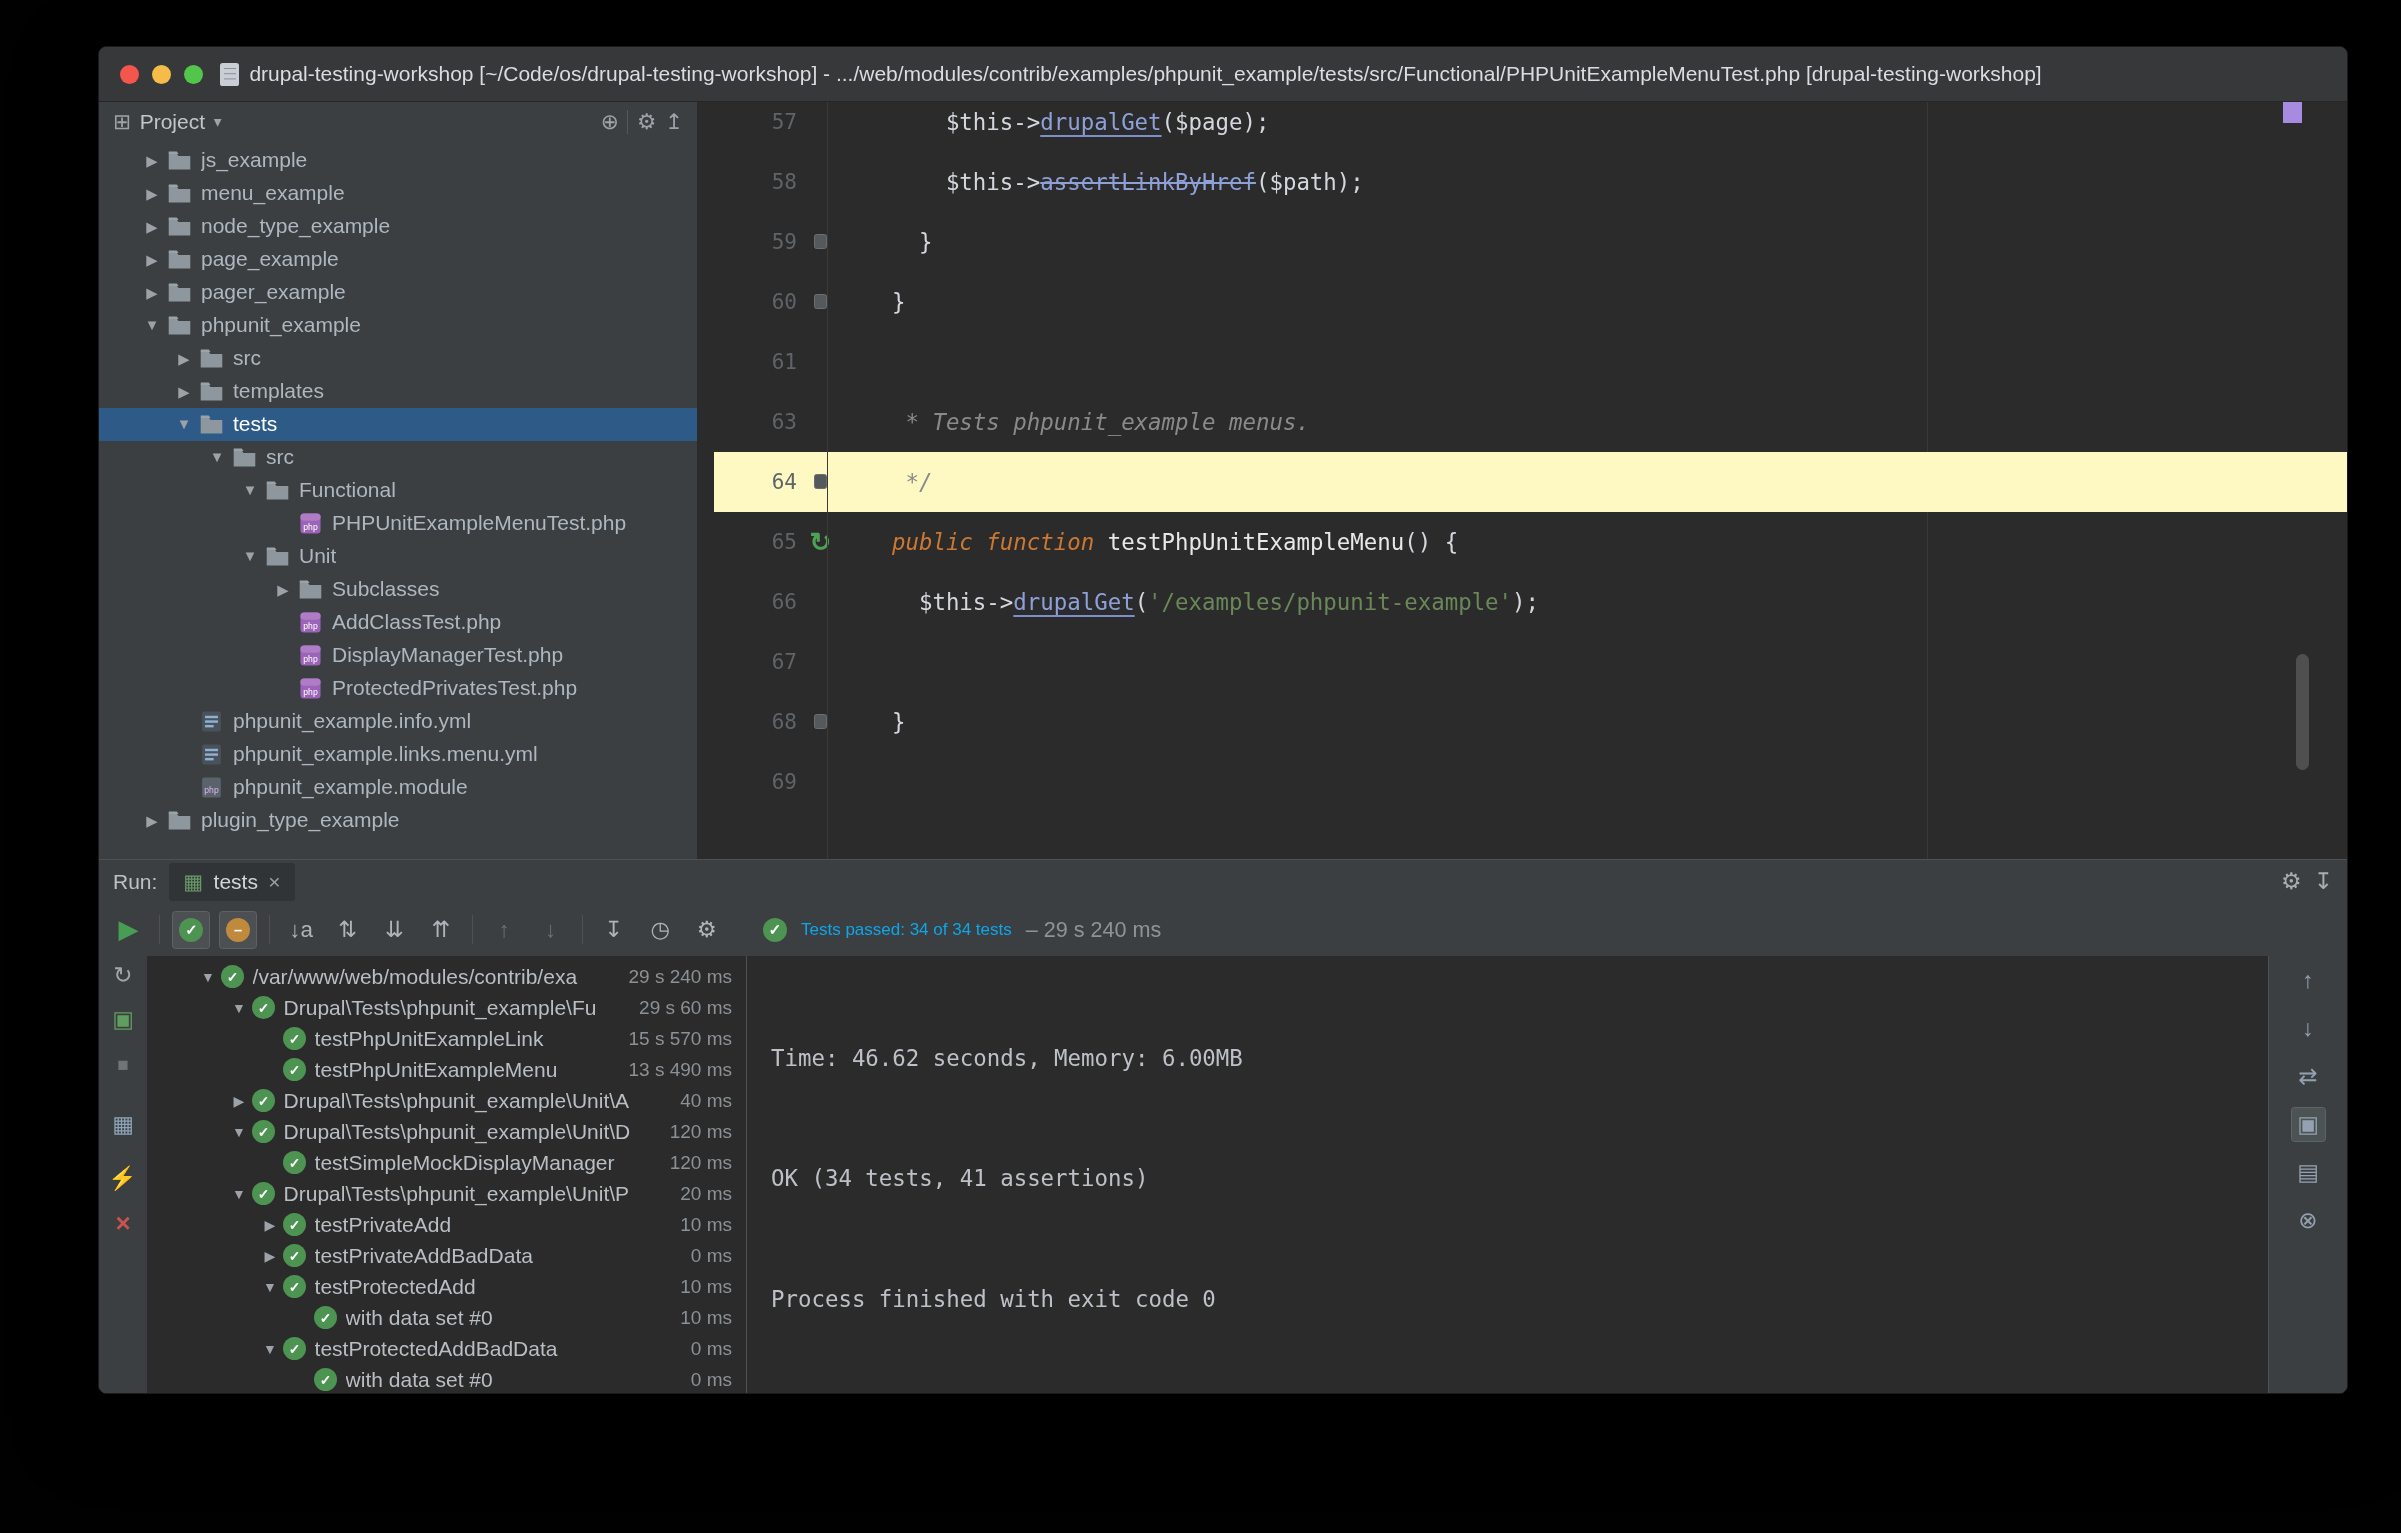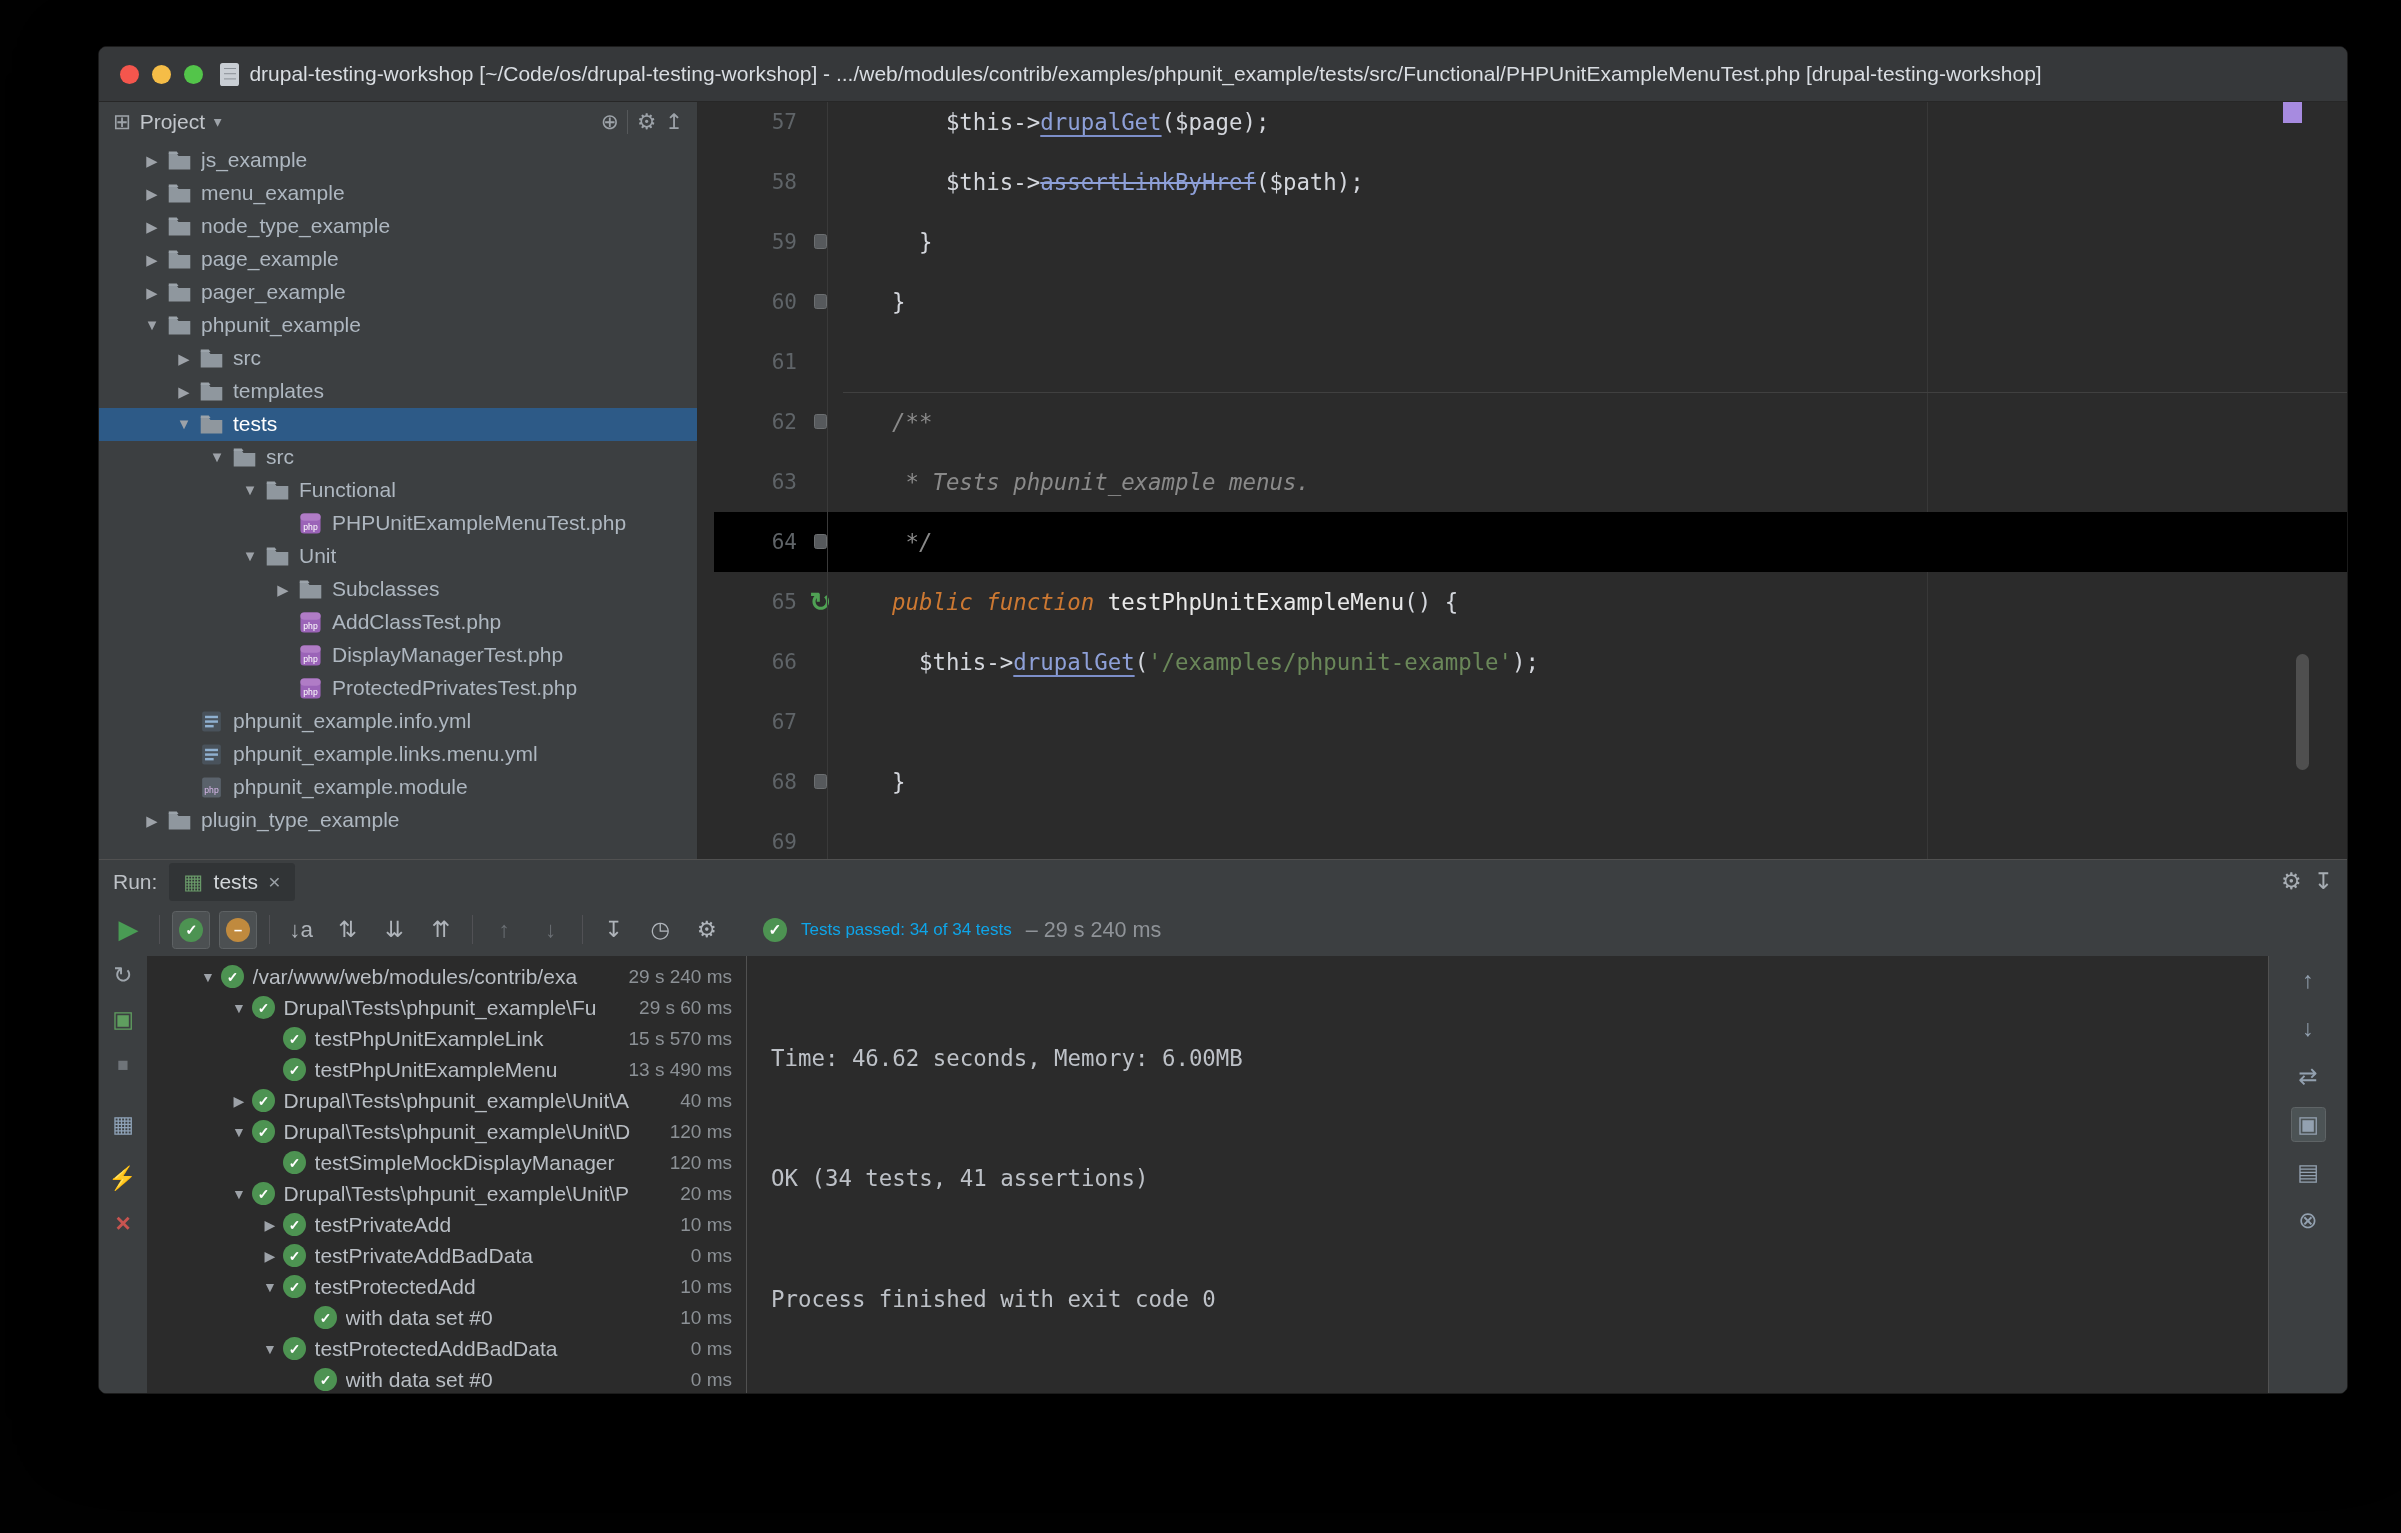--- a/index.html
+++ b/index.html
@@ -31,21 +31,21 @@
   .parrow{width:26px;flex:none;text-align:center;font-size:14.7px;color:#9da2a8}
   .picon{width:29px;flex:none;display:flex;align-items:center;justify-content:center;margin-right:7px}
   .plabel{overflow:hidden}
 
   
   .editor{flex:1;background:#2b2b2b;position:relative;overflow:hidden}
   .gutter-sep{position:absolute;left:129px;top:0;bottom:0;width:0.9px;background:#3a3a3a;z-index:3}
   .margin-guide{position:absolute;left:1229px;top:0;bottom:0;width:0.9px;background:#383838;z-index:1}
   .elines{position:absolute;left:16px;right:0;top:-10.4px;z-index:2}
   .eline{height:60px;display:flex;align-items:center;position:relative}
-  .eline.caret{background:#000000}
+  .eline.caret{background:#fef9c3}
   .eline.sep::before{content:"";position:absolute;left:129px;right:0;top:0;height:0.9px;background:#404040}
   .lnum{width:83px;flex:none;text-align:right;font-family:"DejaVu Sans Mono",monospace;font-size:21px;color:#5f6468}
   .gicon{width:47px;flex:none;display:flex;align-items:center;justify-content:center}
   .grun{color:#4fa154;font-size:26px;font-weight:bold;line-height:1}
   .gmark{width:13px;height:14.7px;background:#56595c;border:0.9px solid #6b6e70;border-radius:2.6px}
   .code{font-family:"DejaVu Sans Mono",monospace;font-size:22.4px;white-space:pre;padding-left:21px}
   .tp{color:#d4d7dd}
   .tk{color:#cc7832;font-style:italic}
   .tf{color:#e8e8e8}
   .tm{color:#8ea0d8;text-decoration:underline;text-decoration-color:#7d8fc9;text-underline-offset:5.2px}
@@ -382,27 +382,20 @@
             <span class="lnum">60</span>
             <span class="gicon">
               <span class="gmark"></span>
             </span>
             <span class="code"><span class="tp">  }</span></span>
           </div>
           <div class="eline">
             <span class="lnum">61</span>
             <span class="gicon"></span>
             <span class="code"></span>
-          </div>
-          <div class="eline sep">
-            <span class="lnum">62</span>
-            <span class="gicon">
-              <span class="gmark"></span>
-            </span>
-            <span class="code"><span class="tc">  /**</span></span>
           </div>
           <div class="eline">
             <span class="lnum">63</span>
             <span class="gicon"></span>
             <span class="code"><span class="tc">   * Tests phpunit_example menus.</span></span>
           </div>
           <div class="eline caret">
             <span class="lnum">64</span>
             <span class="gicon">
               <span class="gmark"></span>

